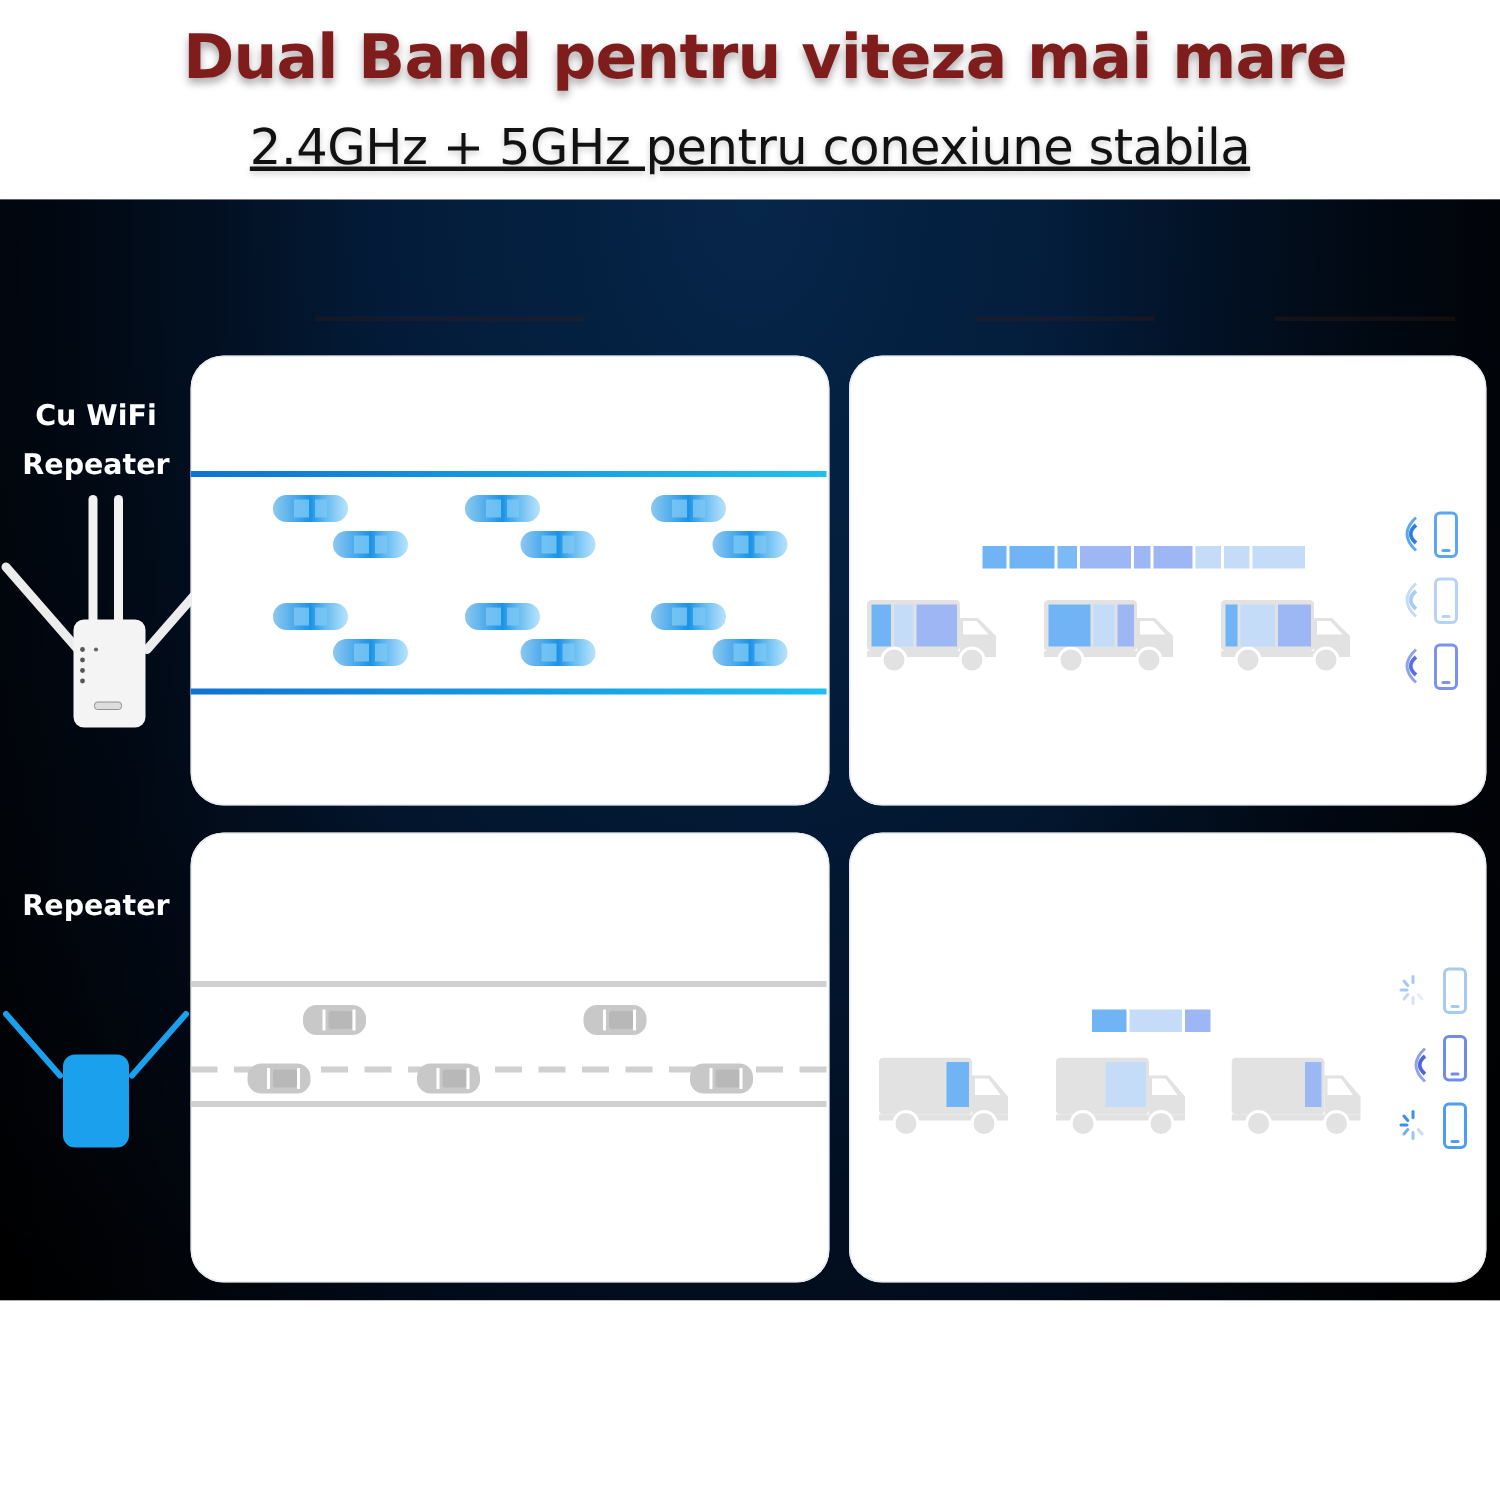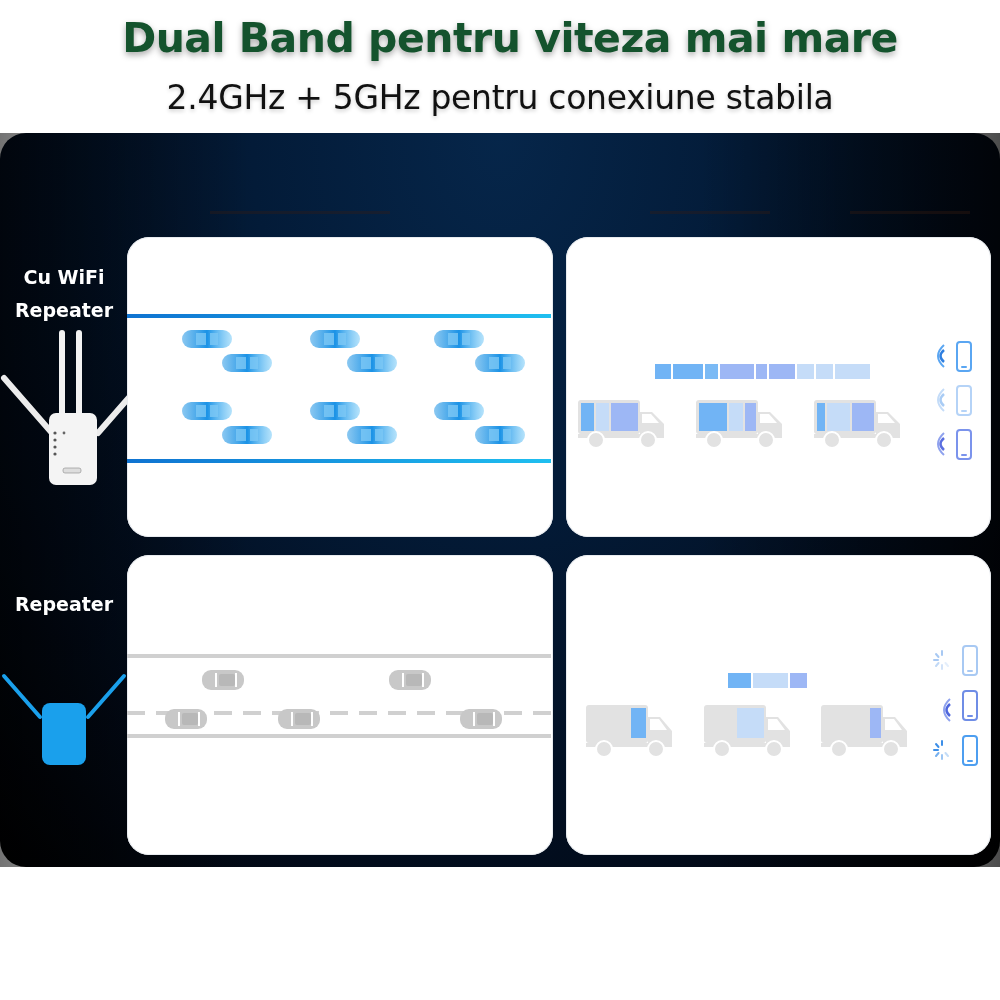--- a/index.html
+++ b/index.html
@@ -1,22 +1,22 @@
 <!DOCTYPE html>
 <html><head>
 <meta charset="utf-8">
 <style>
   html, body { margin:0; padding:0; }
   body { width:1000px; height:1000px; background:#ffffff; position:relative; overflow:hidden; font-family:"DejaVu Sans", sans-serif; }
   .header { position:absolute; left:0; top:0; width:1000px; height:133px; background:#fff; text-align:center; }
-  .title { position:absolute; left:0; right:0; top:14px; font-family:"DejaVu Sans", sans-serif; font-weight:bold; font-size:41px; letter-spacing:-0.5px; color:#14532d; text-shadow:0 3px 6px rgba(0,0,0,0.35);margin-left:20px; }
-  .subtitle { position:absolute; left:0; right:0; top:78px; font-family:"DejaVu Sans", sans-serif; font-size:33px; color:#111; letter-spacing:-0.3px; text-shadow:0 2px 4px rgba(0,0,0,0.2); }
+  .title { position:absolute; left:0; right:0; top:14px; font-family:"DejaVu Sans", sans-serif; font-weight:bold; font-size:41px; letter-spacing:-0.5px; color:#7f1d1d; text-shadow:0 3px 6px rgba(0,0,0,0.35);margin-left:20px; }
+  .subtitle { position:absolute; left:0; right:0; top:78px; font-family:"DejaVu Sans", sans-serif; font-size:33px; color:#111; letter-spacing:-0.3px; text-shadow:0 2px 4px rgba(0,0,0,0.2);text-decoration:underline; }
 
   .stage { position:absolute; left:0; top:133px; width:1000px; height:734px;
-    background: radial-gradient(ellipse at 50% 0%, #06264a 0%, #031b38 35%, #020b1a 75%, #000 100%); border-radius: 26px; }
+    background: radial-gradient(ellipse at 50% 0%, #06264a 0%, #031b38 35%, #020b1a 75%, #000 100%); }
   .stage::before { content:""; position:absolute; left:0; right:0; top:0; bottom:0;
     background: linear-gradient(90deg, rgba(0,0,0,0.55) 0%, rgba(0,0,0,0) 25%, rgba(0,0,0,0) 70%, rgba(0,0,0,0.7) 100%); }
   .ghost-row { position:absolute; left:130px; top:40px; width:850px; height:50px; opacity:0.35; }
   .ghost-line { position:absolute; height:3px; background:#3a1d10; }
 
   .panel { position:absolute; background:#fff; border-radius:22px; box-shadow: inset 0 0 0 1px #e8ebef; }
   #p1 { left:127px; top:104px; width:426px; height:300px; }
   #p2 { left:566px; top:104px; width:425px; height:300px; }
   #p3 { left:127px; top:422px; width:426px; height:300px; }
   #p4 { left:566px; top:422px; width:425px; height:300px; }

